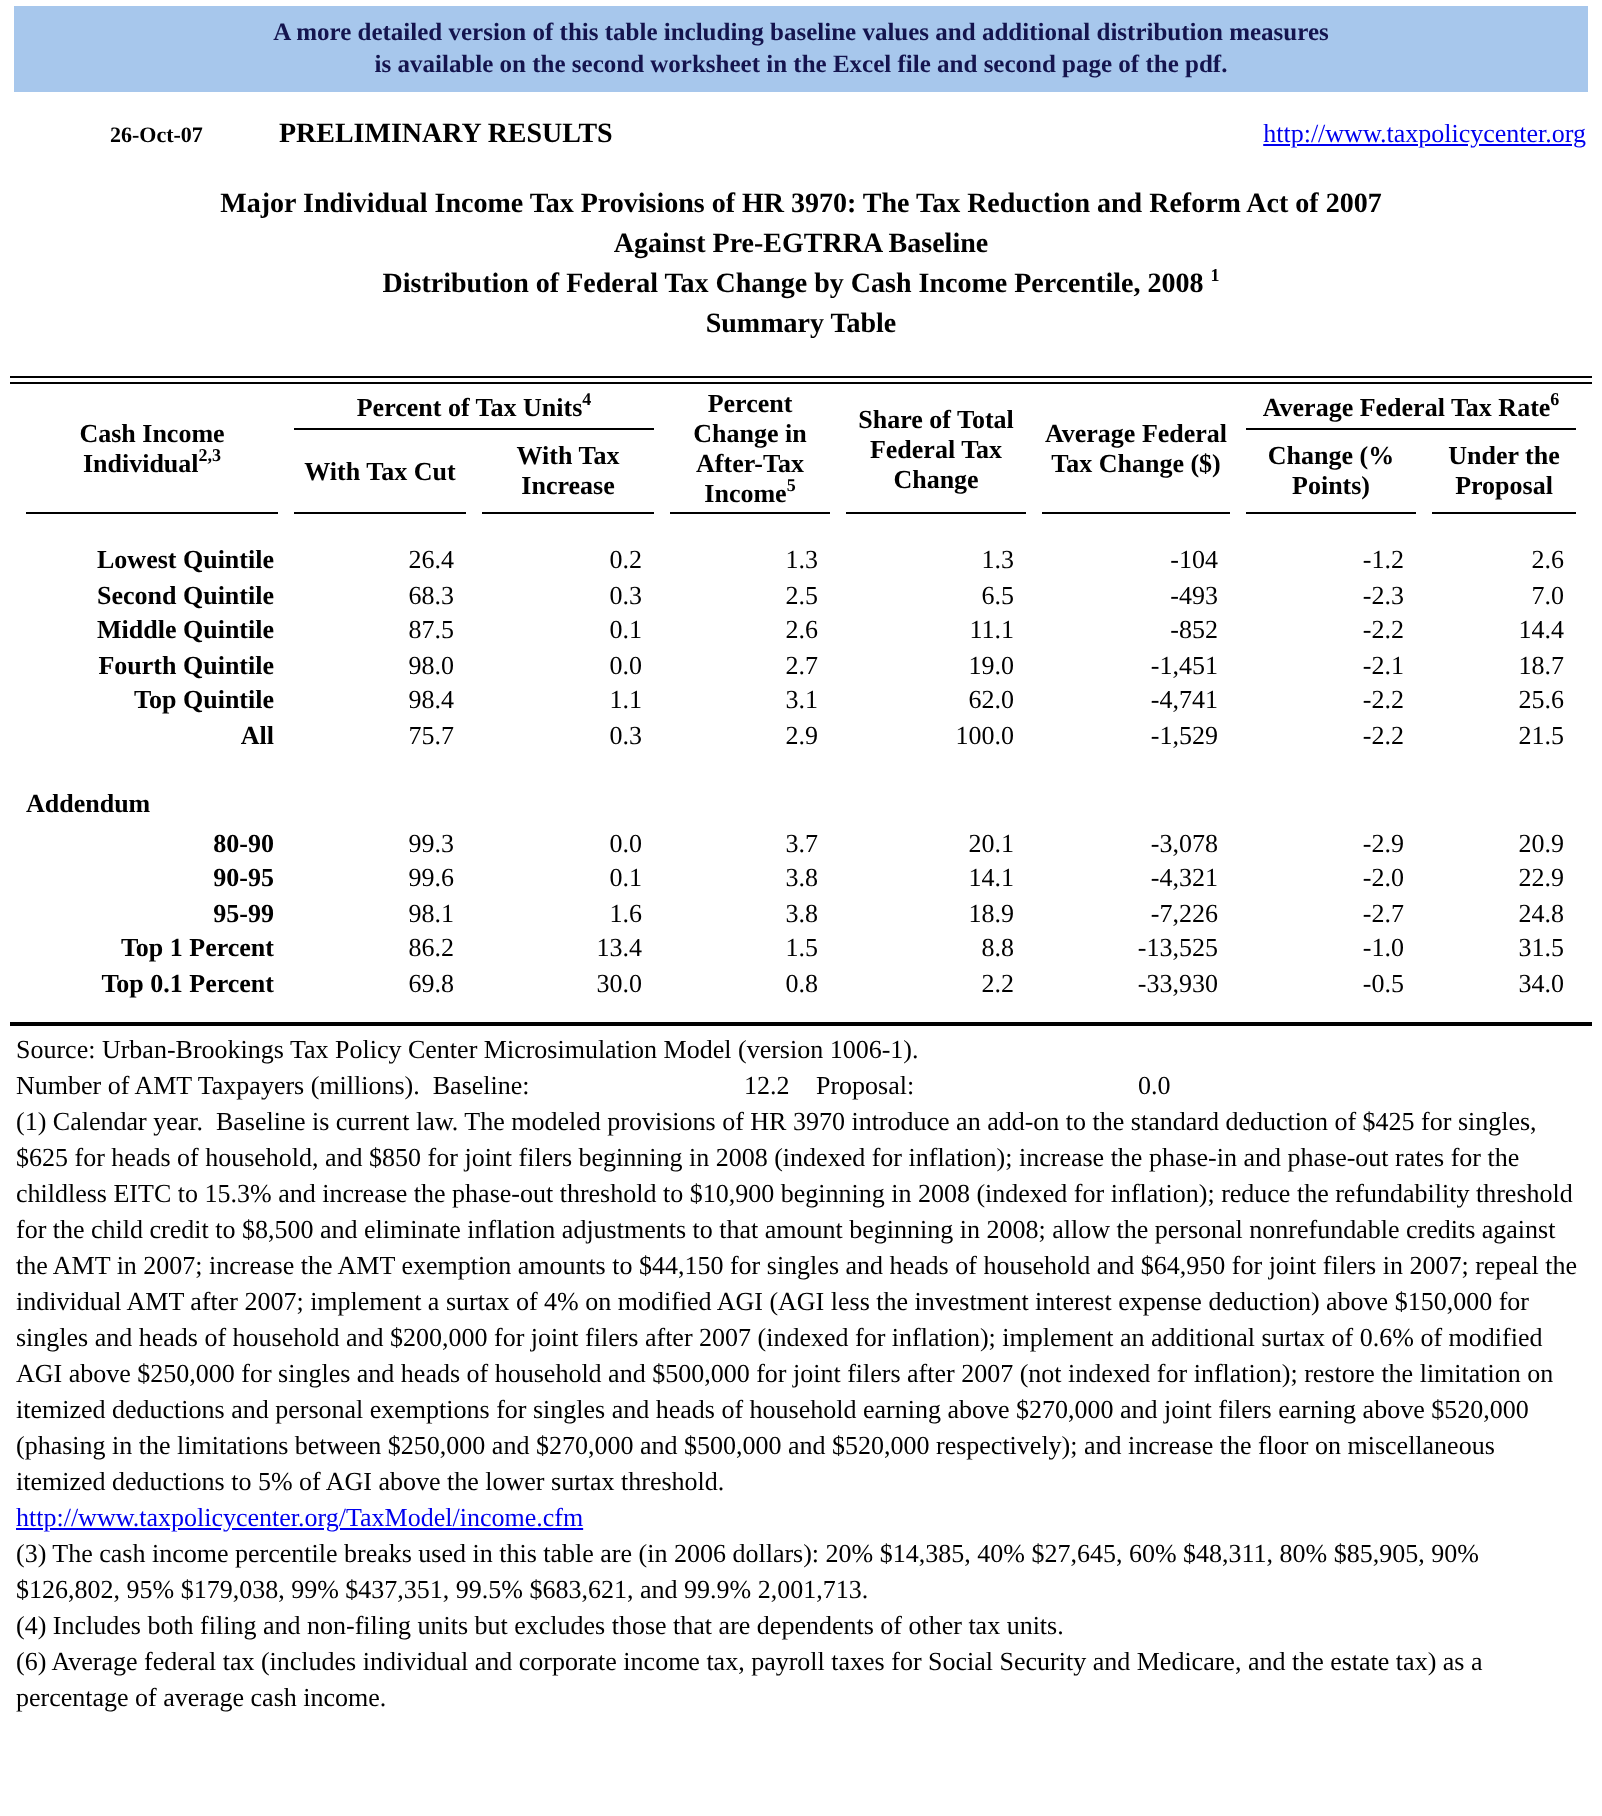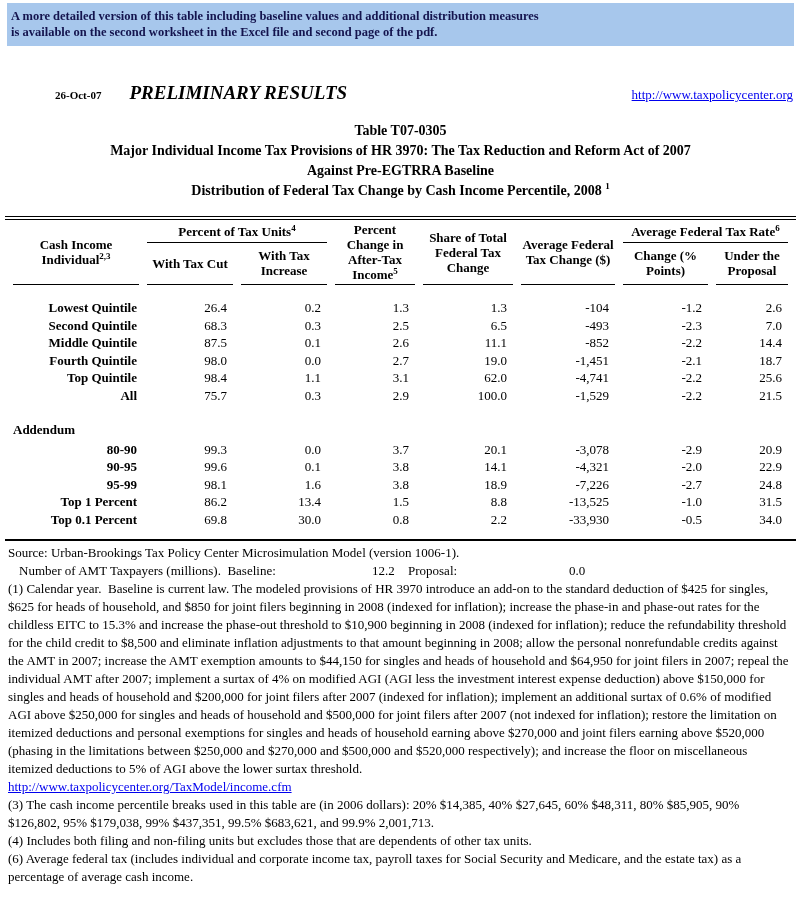--- a/index.html
+++ b/index.html
@@ -12,30 +12,30 @@
   html,body{margin:0;padding:0;}
   body{
     width:801px;height:908px;background:#ffffff;overflow:hidden;
     font-family:"Liberation Serif","DejaVu Serif",serif;
     color:#000;font-size:13px;
   }
   sup{font-size:9px;line-height:0;}
   
   .banner{
     margin:3px 7px 0 7px;background:var(--banner-bg);
-    text-align:left;padding:5px 4px 6px 4px;
+    text-align:center;padding:5px 4px 6px 4px;
   }
   .banner div{
     color:var(--banner-text);font-weight:bold;font-size:12.5px;line-height:16px;
   }
   
   .meta-row{display:flex;align-items:baseline;margin:13px 8px 0 55px;}
   .meta-date{font-weight:bold;font-size:11px;}
-  .meta-status{font-weight:bold;font-size:19px;margin-left:28px;font-style:italic;}
-  .meta-link{margin-left:auto;margin-top:28px;}
+  .meta-status{font-weight:bold;font-size:14px;margin-left:38px;}
+  .meta-link{margin-left:auto;}
   a.lnk{color:var(--link-color);text-decoration:underline;cursor:pointer;font-size:13px;}
   
   .titles{margin-top:17px;text-align:center;}
   .titles div{font-weight:bold;font-size:14px;line-height:20px;}
   
   .rule-double{margin:15px 5px 0 5px;height:4px;border-top:1.5px solid var(--rule-color);border-bottom:1.5px solid var(--rule-color);}
   .rule-single{margin:11px 5px 0 5px;border-top:2px solid var(--rule-color);}
   
   table.dist{
     width:791px;margin:0 5px;border-collapse:separate;border-spacing:8px 0;
@@ -47,21 +47,21 @@
   th.sub{vertical-align:middle;border-bottom:1.5px solid var(--rule-color);padding-top:4px;padding-bottom:4px;}
   td{line-height:17.5px;padding:0;}
   td.rowlabel{font-weight:bold;text-align:right;padding-right:2px;}
   td.num{text-align:right;padding-right:6px;}
   #main-rows tr:first-child td{padding-top:14px;}
   td.addendum{font-weight:bold;text-align:left;padding-top:17px;padding-bottom:2px;}
   
   .src{margin:3px 8px 0 8px;line-height:18px;}
   .amt-line{position:relative;height:18px;margin:0 8px;line-height:18px;}
   .amt-line span{position:absolute;top:0;white-space:pre;}
-  .amt-label{left:11px;text-align:center;}
+  .amt-label{left:0;text-align:center;}
   .amt-baseline-val{left:364px;}
   .amt-proposal-label{left:400px;}
   .amt-proposal-val{left:561px;}
   .notes{margin:0 8px;}
   .notes p{margin:0;line-height:18px;white-space:pre-wrap;}
   .notes a.lnk{display:inline-block;line-height:18px;}
 </style>
 </head>
 <body>
 
@@ -70,24 +70,24 @@
   <div>is available on the second worksheet in the Excel file and second page of the pdf.</div>
 </div>
 
 <div class="meta-row">
   <span class="meta-date">26-Oct-07</span>
   <span class="meta-status">PRELIMINARY RESULTS</span>
   <span class="meta-link"><a class="lnk">http://www.taxpolicycenter.org</a></span>
 </div>
 
 <div class="titles">
-  <div>Table T07-0305</div>
   <div>Major Individual Income Tax Provisions of HR 3970: The Tax Reduction and Reform Act of 2007</div>
   <div>Against Pre-EGTRRA Baseline</div>
   <div><span>Distribution of Federal Tax Change by Cash Income Percentile, 2008</span> <sup>1</sup></div>
+  <div>Summary Table</div>
 </div>
 
 <div class="rule-double"></div>
 
 <table class="dist">
   <colgroup>
     <col style="width:126px">
       <col style="width:86px">
       <col style="width:86px">
       <col style="width:80px">

